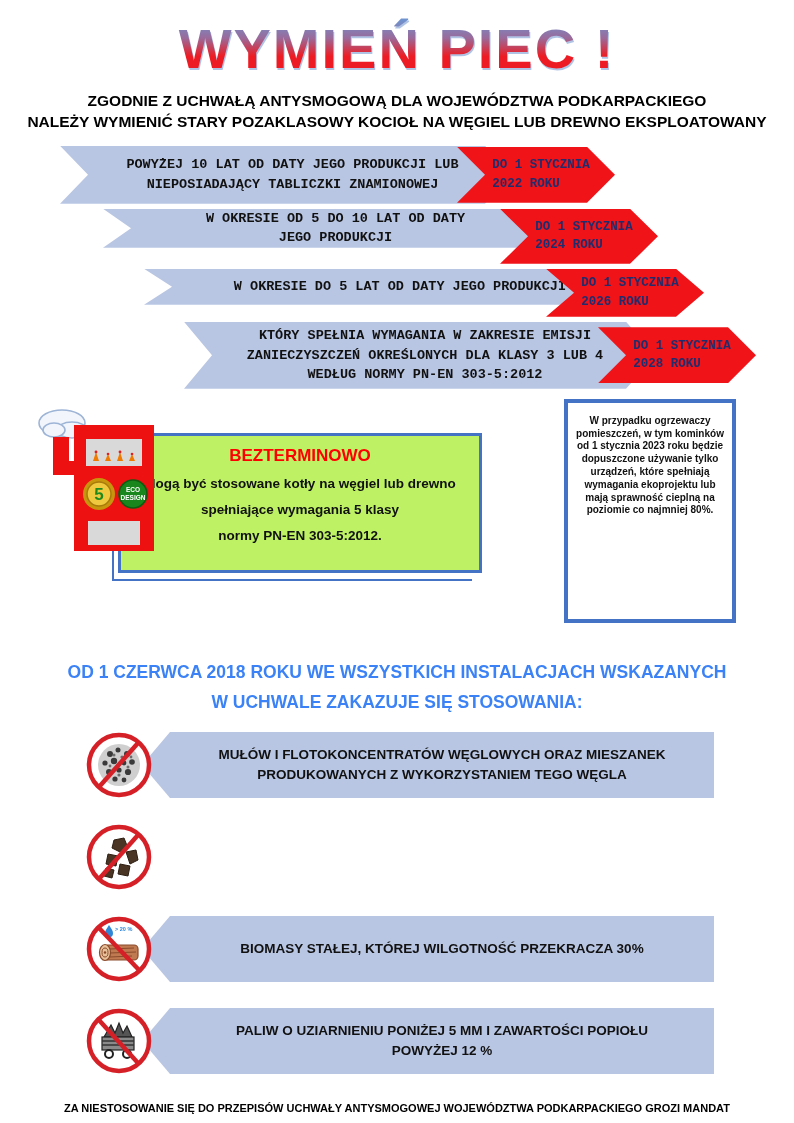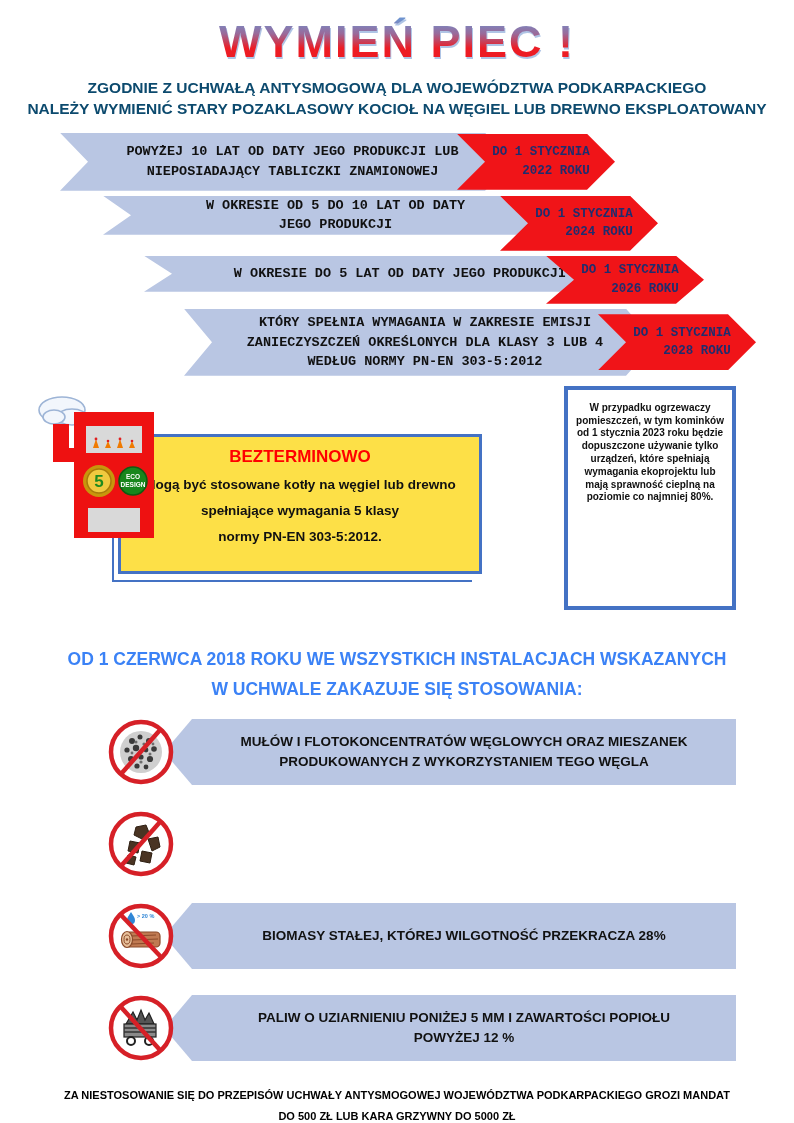--- a/index.html
+++ b/index.html
@@ -2,28 +2,28 @@
 <html style="--title-blue: #6e93cf; --title-red: #ed1c24; --arrow-blue: #b9c6e3; --arrow-red: #f01418; --deadline-navy: #1f2d6e; --border-blue: #4472c4; --exemption-red: #ff0000; --prohibition-red: #d62027;"><head>
 <meta charset="utf-8">
 <style>
   * { margin:0; padding:0; box-sizing:border-box; }
   html,body { background:#ffffff; }
   body { font-family:"Liberation Sans", sans-serif; }
   .page { width:794px; height:1123px; overflow:hidden; padding-top:16px; position:relative; background:#fff; }
 
   
   .title {
-    text-align:center; font-size:45px; font-weight:800; letter-spacing:2px;
+    text-align:center; font-size:56px; font-weight:800; letter-spacing:2px;
     background:linear-gradient(180deg, var(--title-blue) 6%, #9a6a9a 34%, var(--title-red) 62%);
     -webkit-background-clip:text; background-clip:text; color:transparent;
     filter:drop-shadow(1px 2px 0.5px rgba(110,147,207,.55));
   }
   .intro {
     margin-top:10px; text-align:center; font-size:15.5px; font-weight:bold;
-    color:#0c4a6e; line-height:1.35; white-space:pre-line;
+    color:#000000; line-height:1.35; white-space:pre-line;
   }
 
   
   .timeline { margin-top:13px; padding-left:60px;font-family:Liberation Mono, monospace; }
   .t-row { display:flex; align-items:stretch; margin-bottom:5px; }
   .shift-0{ margin-left:0; } .shift-1{ margin-left:43px; } .shift-2{ margin-left:84px; } .shift-3{ margin-left:124px; }
   .blue-arrow {
     background:var(--arrow-blue);
     clip-path:polygon(0 0, calc(100% - 30px) 0, 100% 50%, calc(100% - 30px) 100%, 0 100%, 28px 50%);
     display:flex; align-items:center; justify-content:center;
@@ -31,42 +31,42 @@
   }
   .blue-arrow span { font-size:13.5px; font-weight:bold; color:#111; text-align:center; line-height:1.45; white-space:pre-line; }
   .w1{ width:455px; height:58px; } .w2{ width:455px; height:39px; } .w3{ width:460px; height:36px;justify-content:flex-end; } .w4{ width:472px; height:67px; }
   .red-arrow {
     background:var(--arrow-red); margin-left:-58px;
     clip-path:polygon(0 0, calc(100% - 28px) 0, 100% 50%, calc(100% - 28px) 100%, 0 100%, 28px 50%);
     width:158px; display:flex; align-items:center; justify-content:center;
     padding:2px 24px 2px 34px; align-self:center;
   }
   .r1{ height:56px; } .r2{ height:55px; } .r3{ height:48px; } .r4{ height:56px; }
-  .red-arrow span { font-size:12.5px; font-weight:bold; color:var(--deadline-navy); text-align:right; line-height:1.5; white-space:pre-line; }
+  .red-arrow span { font-size:12.5px; font-weight:bold; color:var(--deadline-navy); text-align:left; line-height:1.5; white-space:pre-line; }
 
   
   .middle { position:relative; height:238px; margin-top:10px; }
   .furnace { position:absolute; left:26px; top:8px; z-index:3; }
   .bez-box {
-    position:absolute; left:118px; top:48px; width:364px; min-height:140px; z-index:2;
-    background:#fde047; border:3px solid var(--border-blue); padding:10px 14px 14px;
+    position:absolute; left:118px; top:34px; width:364px; min-height:140px; z-index:2;
+    background:#bef264; border:3px solid var(--border-blue); padding:10px 14px 14px;
     box-shadow:-6px 8px 0 -2px #ffffff, -8px 10px 0 -2px var(--border-blue);
     text-align:center;
   }
   .bez-title { color:var(--exemption-red); font-size:17px; font-weight:bold; margin-bottom:10px; }
   .bez-line { font-size:13.5px; font-weight:bold; color:#111; margin-bottom:11px; }
   .side-box {
     position:absolute; left:564px; top:0; width:172px; min-height:224px;
     border:4px solid var(--border-blue); background:#fff; padding:12px 5px;
     font-size:10px; font-weight:bold; color:#111; text-align:center; line-height:1.28;
   }
 
   
   .ban-heading { margin-top:20px; text-align:center; font-size:17.5px; font-weight:800; color:#3b82f6; line-height:1.75; white-space:pre-line; }
-  .ban-list { margin-top:12px; padding-left:106px; }
+  .ban-list { margin-top:12px; padding-left:84px; }
   .ban-row { display:flex; align-items:center; margin-bottom:22px; }
   .ban-icon { flex:none; z-index:2; }
   .ban-banner {
     margin-left:-12px; background:var(--arrow-blue);
     clip-path:polygon(28px 0, 100% 0, 100% 100%, 28px 100%, 0 50%);
     width:572px; min-height:66px; display:flex; align-items:center; justify-content:center;
     padding:8px 20px 8px 48px;
   }
   .ban-banner span { font-size:13.5px; font-weight:bold; color:#111; text-align:center; line-height:1.5; white-space:pre-line; }
 
@@ -237,21 +237,21 @@
           <circle cx="21" cy="38.5" r="1.2" fill="#8a4a2a"></circle>
         </g>
         <g>
           <path d="M25 11 c-2.6 4 -4 6 -4 8.2 a4 4 0 0 0 8 0 c0 -2.2 -1.4 -4.2 -4 -8.2 z" fill="#2f86d6"></path>
           <text x="31" y="17" font-size="5.5" font-weight="bold" fill="#2f86d6">&gt; 20 %</text>
         </g>
         <circle cx="35" cy="35" r="30" fill="none" stroke="#d62027" stroke-width="4.5"></circle>
         <line x1="15" y1="14" x2="55" y2="56" stroke="#d62027" stroke-width="4.5"></line>
       </svg>
       <div class="ban-banner">
-        <span>BIOMASY STAŁEJ, KTÓREJ WILGOTNOŚĆ PRZEKRACZA 28%</span>
+        <span>BIOMASY STAŁEJ, KTÓREJ WILGOTNOŚĆ PRZEKRACZA 30%</span>
       </div>
     </div>
 
     <div class="ban-row">
       <svg class="ban-icon" width="70" height="70" viewBox="0 0 70 70">
         <circle cx="35" cy="35" r="30" fill="#ffffff"></circle>
         <g>
           <path d="M20 31 L27 19 L31 27 L35 17 L39 27 L43 20 L48 31 Z" fill="#555555" stroke="#222222" stroke-width="1.2"></path>
           <rect x="18" y="31" width="32" height="13" fill="#8a8a8a" stroke="#222222" stroke-width="1.2"></rect>
           <line x1="18" y1="35" x2="50" y2="35" stroke="#333333" stroke-width="1.5"></line>

